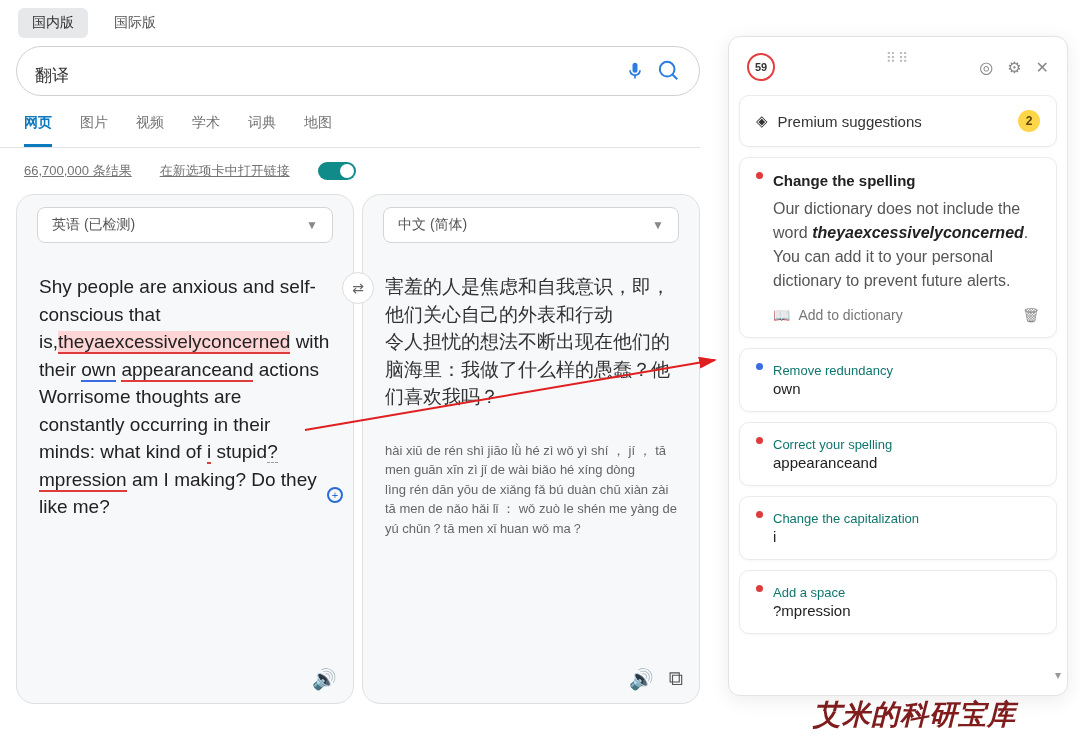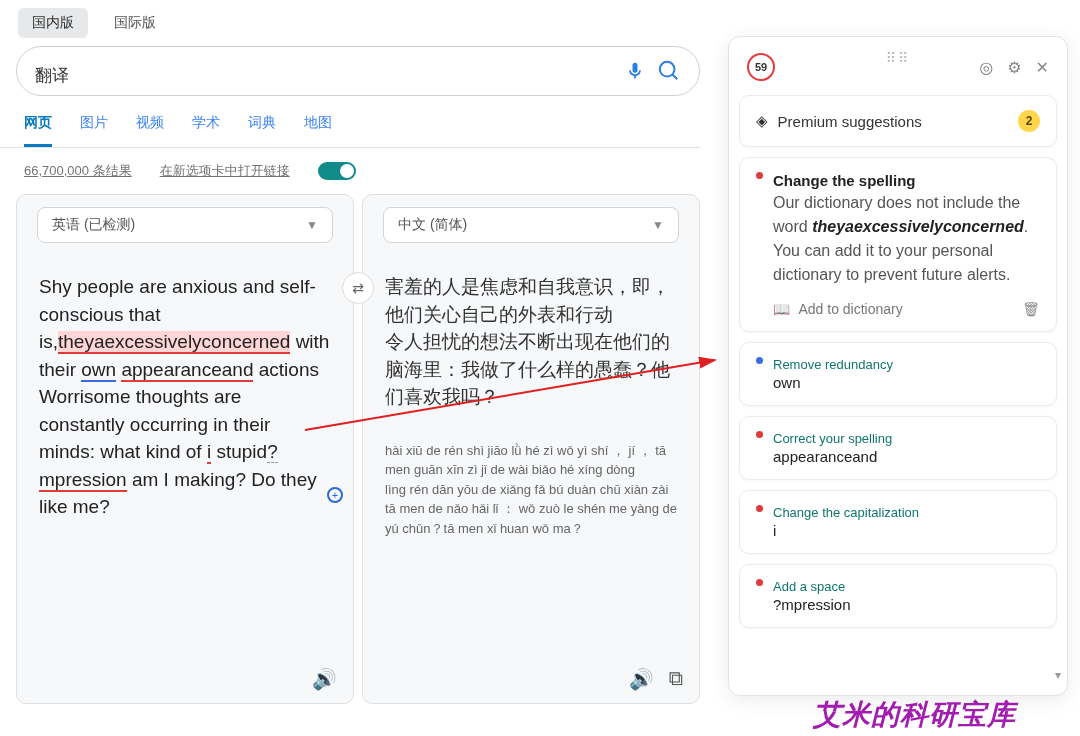--- a/index.html
+++ b/index.html
@@ -10,31 +10,31 @@
 .top-tab { padding: 6px 14px; border-radius: 6px; font-size: 14px; color: #555; cursor: pointer; }
 .top-tab.active { background: #e6e8ea; color: #333; border-radius: 6px; }
 
 
 .search-wrap { display: flex; align-items: center; margin: 8px 16px 0; border: 1px solid #d0d0d0; border-radius: 28px; padding: 8px 18px; height: 50px; width: 684px; }
 .search-input-text { flex: 1; font-size: 17px; color: #333; margin-top: 8px; }
 .mic-icon, .search-icon { width: 24px; height: 24px; margin-left: 10px; display:flex; align-items:center; justify-content:center; }
 
 
 .nav-tabs { display: flex; gap: 28px; padding: 18px 24px 0; border-bottom: 1px solid #e3e3e3; width: 700px; }
-.nav-tab { padding-bottom: 12px; font-size: 14px; color: #3b82f6; cursor: pointer; }
+.nav-tab { padding-bottom: 12px; font-size: 14px; color: #737373; cursor: pointer; }
 .nav-tab.active { color: #0c7abf; border-bottom: 3px solid #0c7abf; font-weight: 600; }
 
 
 .results-bar { display: flex; align-items: center; gap: 28px; padding: 14px 24px; font-size: 13px; color: #737373; width: 700px; text-decoration: underline; }
 .toggle { width: 38px; height: 18px; background: #118a8a; border-radius: 10px; position: relative; }
 .toggle::after { content: ''; position: absolute; right: 2px; top: 2px; width: 14px; height: 14px; background: #fff; border-radius: 50%; }
 
 
 .trans-wrap { display: flex; gap: 8px; margin: 0 16px; width: 684px; position: relative; }
-.trans-col { flex: 1; border: 1px solid #e0e0e0; border-radius: 10px; background: #f7f8fa; position: relative; min-height: 510px; }
+.trans-col { flex: 1; border: 1px solid #e0e0e0; border-radius: 18px; background: #f7f8fa; position: relative; min-height: 510px; }
 .lang-select { margin: 12px 20px; padding: 8px 14px; border: 1px solid #d5d5d5; border-radius: 8px; background: #fff; font-size: 14px; color: #555; display: flex; justify-content: space-between; align-items: center; cursor: pointer; }
 .chev { font-size: 12px; color: #888; }
 .trans-text { padding: 18px 22px; font-size: 19px; color: #333; line-height: 1.45; word-break: break-word; }
 .src .trans-text { color: #222; }
 .swap-btn { position: absolute; top: 78px; left: 50%; transform: translateX(-50%); width: 32px; height: 32px; border-radius: 50%; background: #fff; border: 1px solid #ddd; display: flex; align-items: center; justify-content: center; z-index: 5; font-size: 14px; color: #666; }
 .pinyin { padding: 12px 22px; font-size: 13px; color: #666; line-height: 1.5; }
 .col-actions { position: absolute; bottom: 12px; right: 16px; display: flex; gap: 14px; }
 .spk-icon, .copy-icon { font-size: 20px; color: #555; cursor: pointer; }
 .plus-badge { position: absolute; right: 10px; bottom: 200px; width: 16px; height: 16px; border: 2px solid #2a6bd6; border-radius: 50%; color: #2a6bd6; font-size: 11px; display:flex; align-items:center; justify-content:center; }
 
@@ -51,32 +51,32 @@
 .g-head-icons { display: flex; gap: 14px; align-items: center; color: #888; }
 .g-head-icons span { cursor: pointer; font-size: 16px; }
 .g-drag { letter-spacing: 2px; color: #bbb; position:absolute; left:50%; transform:translateX(-50%); top:13px; font-size:14px;}
 .g-card { border: 1px solid #ebebeb; border-radius: 10px; padding: 14px 16px; margin-bottom: 10px; background: #fff; box-shadow: 0 1px 3px rgba(0,0,0,0.04); }
 .g-premium { display: flex; align-items: center; justify-content: space-between; }
 .g-premium-left { display: flex; align-items: center; gap: 10px; font-size: 15px; color: #333; }
 .g-badge { background: #ffd54a; color: #5a4400; border-radius: 50%; width: 22px; height: 22px; display: flex; align-items: center; justify-content: center; font-size: 12px; font-weight: 700; }
 .g-dot { width: 7px; height: 7px; border-radius: 50%; display: inline-block; margin-right: 10px; }
 .dot-red { background: #e03b3b; }
 .dot-blue { background: #3b6be0; }
-.g-title { font-weight: 700; font-size: 15px; color: #222; margin-bottom: 2px; }
+.g-title { font-weight: 700; font-size: 15px; color: #222; margin-bottom: 8px; }
 .g-desc { font-size: 16px; color: #555; line-height: 1.5; margin-bottom: 14px; }
 .g-desc b { font-style: italic; font-weight: 700; color: #222; }
 .g-actions { display: flex; justify-content: space-between; align-items: center; color: #888; font-size: 14px; }
 .g-add { display: flex; align-items: center; gap: 8px; cursor: pointer; color: #777; }
 .g-small-title { font-size: 13px; color: #0f766e; margin-bottom: 2px; }
 .g-small-word { font-size: 15px; color: #222; }
 .g-row { display: flex; align-items: flex-start; }
 .g-scroll { position: absolute; right: 4px; bottom: 10px; width: 10px; height: 20px; display:flex; align-items:center; justify-content:center; color:#999; font-size:12px; }
 
 
-.watermark { position: absolute; right: 64px; bottom: 2px; font-size: 28px; font-weight: 800; color: #a21caf; font-style: italic; letter-spacing: 1px; }
+.watermark { position: absolute; right: 64px; bottom: 2px; font-size: 28px; font-weight: 800; color: #7f1d1d; font-style: italic; letter-spacing: 1px; }
 
 
 .arrow-svg { position: absolute; left: 300px; top: 350px; width: 440px; height: 100px; pointer-events: none; z-index: 20; }
 </style>
 </head>
 <body>
 
 <div class="top-tabs">
   <div class="top-tab active">国内版</div>
   <div class="top-tab">国际版</div>

